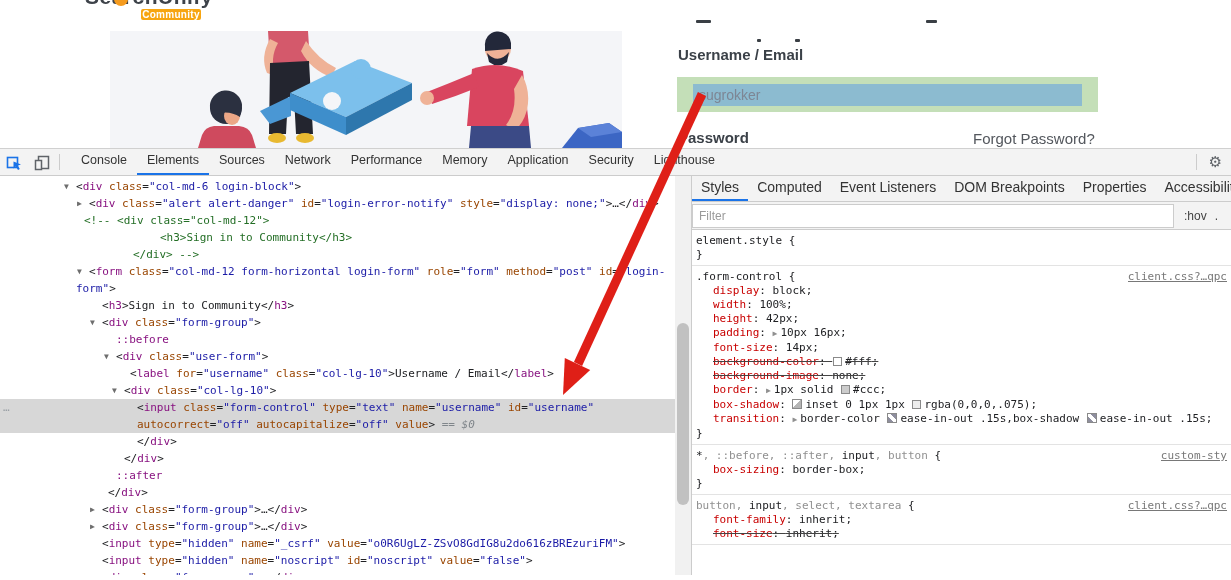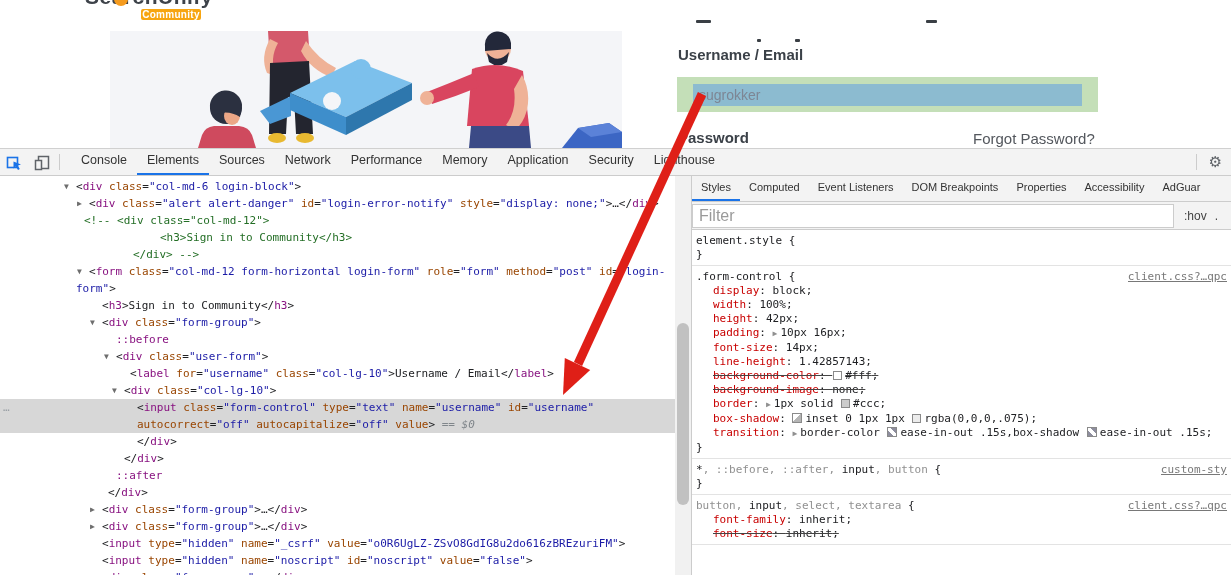--- a/index.html
+++ b/index.html
@@ -46,24 +46,24 @@
   .seg-a{color:#994500}
   .seg-v{color:#1a1aa6}
   .seg-c{color:#236e25}
   .seg-d{color:#80868b;font-style:italic}
   .scrollbar{position:absolute;right:0;top:0;bottom:0;width:16px;background:#f1f1f1}
   .thumb{position:absolute;left:2px;width:12px;top:147px;height:182px;background:#c1c1c1;border-radius:6px}
 
   
   .styles-panel{flex:1;position:relative;overflow:hidden;background:#fff}
   .sp-tabs{display:flex;height:26px;background:#f3f3f3;border-bottom:1px solid #ccc;overflow:hidden}
-  .sp-tab{padding:0 9px;line-height:23px;font-size:11px;color:#333;white-space:nowrap}
+  .sp-tab{padding:0 9px;line-height:23px;font-size:14px;color:#333;white-space:nowrap}
   .sp-tab.active{border-bottom:2px solid #1a73e8}
   .filter-bar{height:28px;background:#f3f3f3;border-bottom:1px solid #ccc;display:flex;align-items:center}
-  .filter-input{width:482px;height:24px;border:1px solid #ccc;background:#fff;font-size:16px;padding:8px 6px;color:#333;outline:none;font-family:"Liberation Sans",sans-serif}
+  .filter-input{width:482px;height:24px;border:1px solid #ccc;background:#fff;font-size:12px;padding:8px 6px;color:#333;outline:none;font-family:"Liberation Sans",sans-serif}
   .filter-input::placeholder{color:#9a9a9a}
   .pseudo-toggles{margin-left:10px;font-size:12px;color:#444;display:flex;gap:8px;white-space:nowrap}
   .rules{font-family:"DejaVu Sans Mono",monospace;font-size:11px}
   .rule{border-bottom:1px solid #e3e3e3;padding:4px 4px 3px 4px;position:relative}
   .sel-line{line-height:14px;display:flex}
   .rule-link{margin-left:auto;color:#787878;text-decoration:underline;white-space:nowrap;overflow:hidden;max-width:130px}
   .prop{line-height:14px;padding-left:17px}
   .pname{color:#c80000}
   .pval,.pcolon{color:#202124}
   .sel-m{color:#202124}
@@ -276,33 +276,33 @@
           <div class="rule">
             <div class="sel-line">
               <span><span class="sel-m">.form-control</span><span class="sel-m"> {</span></span>
               <span class="rule-link">client.css?…qpc</span>
             </div>
             <div class="prop"><span class="pname">display</span><span class="pcolon">: </span><span class="pval">block</span><span class="pval">;</span></div>
             <div class="prop"><span class="pname">width</span><span class="pcolon">: </span><span class="pval">100%</span><span class="pval">;</span></div>
             <div class="prop"><span class="pname">height</span><span class="pcolon">: </span><span class="pval">42px</span><span class="pval">;</span></div>
             <div class="prop"><span class="pname">padding</span><span class="pcolon">: </span><span class="ptri">▶</span><span class="pval">10px 16px</span><span class="pval">;</span></div>
             <div class="prop"><span class="pname">font-size</span><span class="pcolon">: </span><span class="pval">14px</span><span class="pval">;</span></div>
-            <div class="prop"><span class="pname">line-height</span><span class="pcolon">: </span><span class="pval">1.42857143</span><span class="pval">;</span></div>
             <div class="prop struck"><span class="pname">background-color</span><span class="pcolon">: </span><span class="swatch" style="background: rgb(255, 255, 255);"></span><span class="pval">#fff</span><span class="pval">;</span></div>
             <div class="prop struck"><span class="pname">background-image</span><span class="pcolon">: </span><span class="pval">none</span><span class="pval">;</span></div>
             <div class="prop"><span class="pname">border</span><span class="pcolon">: </span><span class="ptri">▶</span><span class="pval">1px solid </span><span class="swatch" style="background: rgb(204, 204, 204);"></span><span class="pval">#ccc</span><span class="pval">;</span></div>
             <div class="prop"><span class="pname">box-shadow</span><span class="pcolon">: </span><span class="icon-shadow"></span><span class="pval">inset 0 1px 1px </span><span class="swatch" style="background: rgba(0, 0, 0, 0.075);"></span><span class="pval">rgba(0,0,0,.075)</span><span class="pval">;</span></div>
             <div class="prop"><span class="pname">transition</span><span class="pcolon">: </span><span class="ptri">▶</span><span class="pval">border-color </span><span class="icon-bezier"></span><span class="pval">ease-in-out .15s,box-shadow </span><span class="icon-bezier"></span><span class="pval">ease-in-out .15s</span><span class="pval">;</span></div>
             <div class="rule-close">}</div>
           </div>
           <div class="rule">
             <div class="sel-line">
               <span><span class="sel-m">*</span><span class="sel-g">, ::before, ::after,</span><span class="sel-m"> input</span><span class="sel-g">, button</span><span class="sel-m"> {</span></span>
               <span class="rule-link">custom-sty</span>
             </div>
+            <div class="prop"><span class="pname">box-sizing</span><span class="pcolon">: </span><span class="pval">border-box</span><span class="pval">;</span></div>
             <div class="rule-close">}</div>
           </div>
           <div class="rule">
             <div class="sel-line">
               <span><span class="sel-g">button,</span><span class="sel-m"> input</span><span class="sel-g">, select, textarea</span><span class="sel-m"> {</span></span>
               <span class="rule-link">client.css?…qpc</span>
             </div>
             <div class="prop"><span class="pname">font-family</span><span class="pcolon">: </span><span class="pval">inherit</span><span class="pval">;</span></div>
             <div class="prop struck"><span class="pname">font-size</span><span class="pcolon">: </span><span class="pval">inherit</span><span class="pval">;</span></div>
           </div>

